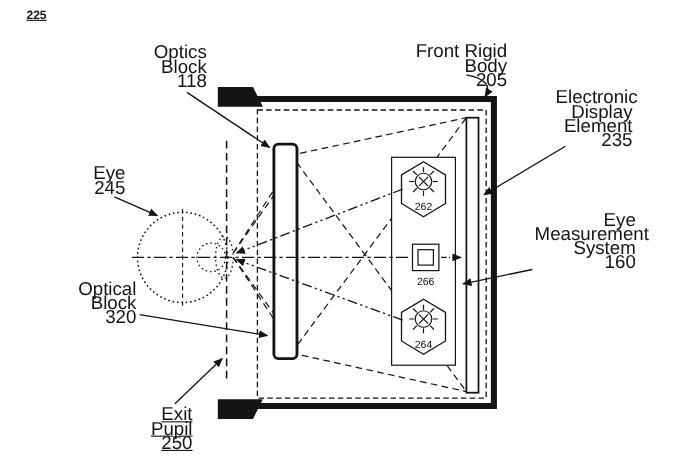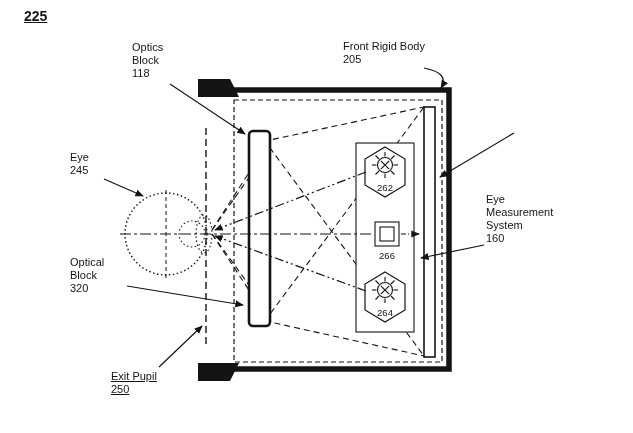--- a/index.html
+++ b/index.html
@@ -1,21 +1,21 @@
 <!DOCTYPE html>
 <html><head>
 <meta charset="utf-8">
 <style>
   html,body{margin:0;padding:0;background:#ffffff;}
   .stage{position:relative;width:633px;height:433px;background:#ffffff;overflow:hidden;
          font-family:"Liberation Sans",sans-serif;color:#141414;}
   .stage svg{position:absolute;left:0;top:0;}
-  .lbl{position:absolute;text-align:left;font-size:11px;line-height:13px;
+  .lbl{position:absolute;text-align:right;font-size:17px;line-height:13px;
        white-space:pre-line;color:#141414;}
-  .figref{position:absolute;left:24px;top:8px;font-size:14px;font-weight:700;
+  .figref{position:absolute;left:24px;top:8px;font-size:11px;font-weight:700;
           text-decoration:underline;color:#141414;}
   svg text{font-family:"Liberation Sans",sans-serif;font-size:9.5px;fill:#141414;}
 </style>
 </head>
 <body>
 
 <div class="stage">
 
   <svg width="633" height="433" viewBox="0 0 633 433">
     <defs>
@@ -109,20 +109,24 @@
       <path d="M484,245 L421,258" marker-end="url(#ah)"></path>
     </g>
   </svg>
 
   <div class="figref">225</div>
   <div class="lbl" style="left:132px;top:41px;width:56px;">Optics
 Block
 118</div>
   <div class="lbl" style="left:343px;top:40px;width:118px;">Front Rigid Body
 205</div>
+  <div class="lbl" style="left:505px;top:82px;width:70px;">Electronic
+Display
+Element
+235</div>
   <div class="lbl" style="left:70px;top:151px;width:44px;">Eye
 245</div>
   <div class="lbl" style="left:70px;top:256px;width:54px;">Optical
 Block
 320</div>
   <div class="lbl" style="left:111px;top:370px;width:64px;text-decoration:underline;">Exit Pupil
 250</div>
   <div class="lbl" style="left:486px;top:193px;width:92px;">Eye
 Measurement
 System

